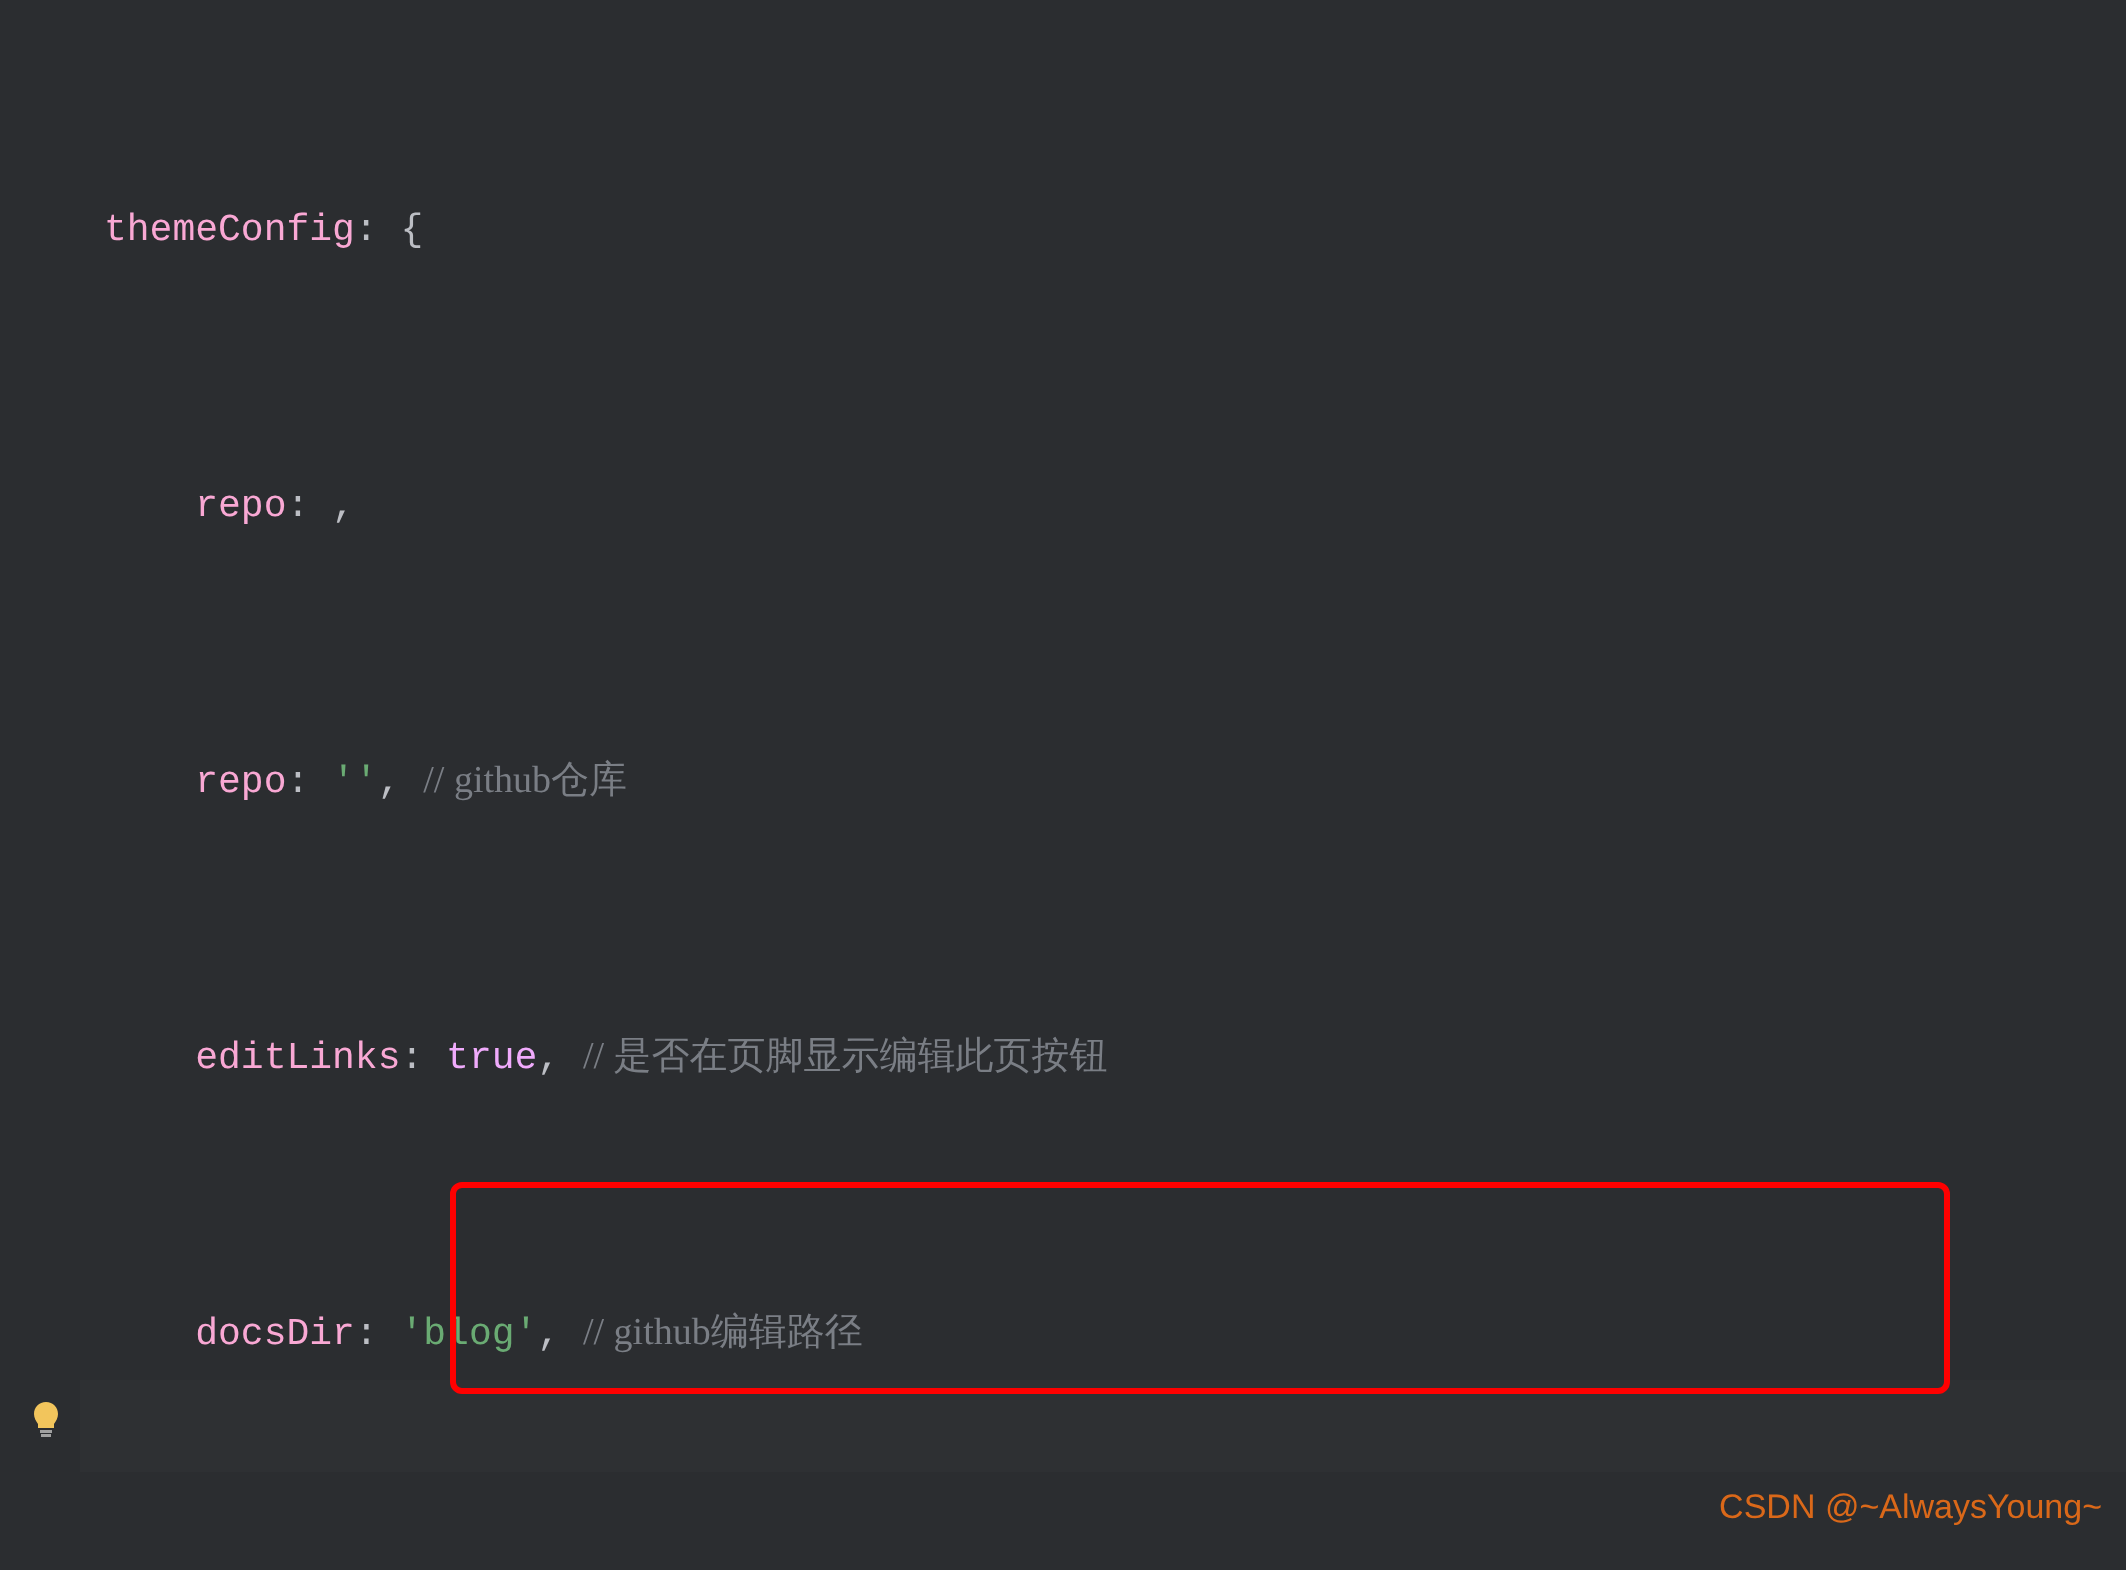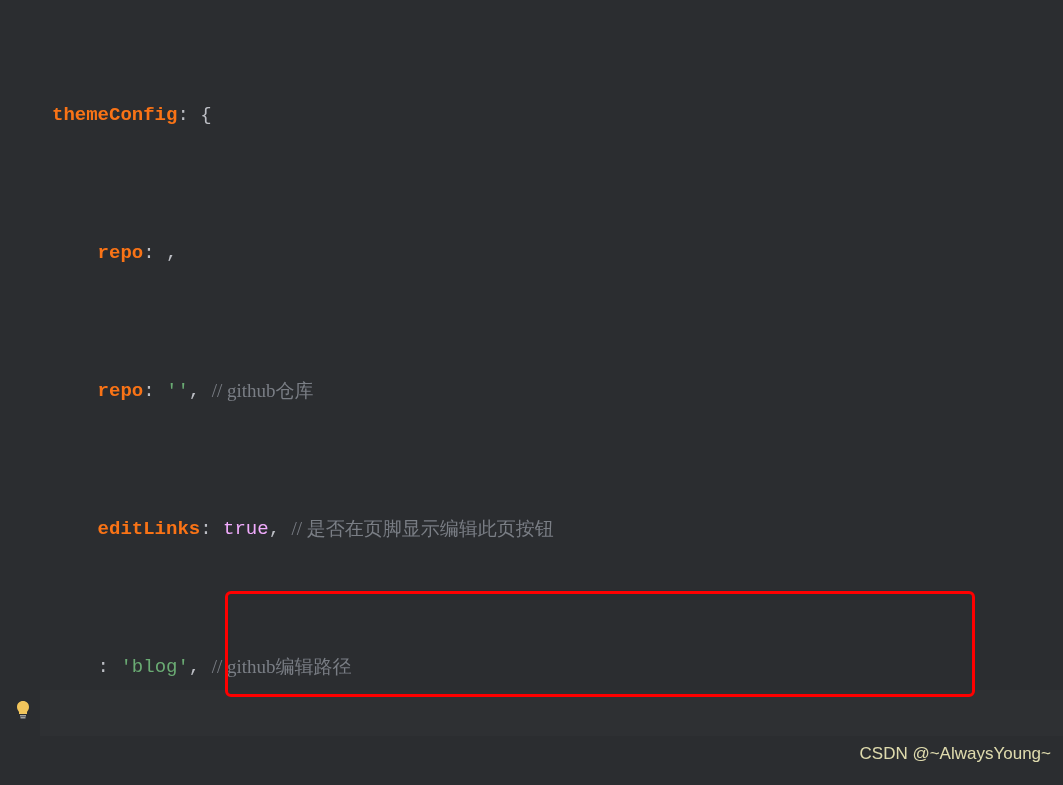--- a/index.html
+++ b/index.html
@@ -45,21 +45,21 @@
       left: 52px;
       top: 0;
       white-space: pre;
     }
     .code-line {
       height: 46px;
       display: flex;
       align-items: center;
       white-space: pre;
     }
-    .prop { color: #f97316; font-weight: bold; }
+    .prop { color: #f9a8d4; }
     .punct { color: #bcbec4; }
     .string { color: #6aab73; }
     .bool { color: #f0abfc; }
     .comment { color: #7a7e85; font-family: Liberation Serif, serif; }
     .indent-guide {
       color: #4d4d4d;
       position: relative;
     }
     .highlight-box {
       position: absolute;
@@ -68,21 +68,21 @@
       left: 225px;
       top: 591px;
       width: 750px;
       height: 106px;
       pointer-events: none;
     }
     .watermark {
       position: absolute;
       bottom: 8px;
       right: 12px;
-      color: #fef9c3;
+      color: #f97316;
       font-size: 17px;
       font-family: Arial, sans-serif;
       opacity: 0.85;
     }
     .cursor-line-hl {
       position: absolute;
       left: 0;
       top: 690px;
       width: 100%;
       height: 46px;
@@ -102,21 +102,21 @@
       <rect x="5.5" y="17" width="5" height="1.5" fill="#a0a0a0"></rect>
     </svg>
   </div>
 </div>
 
 <div class="code-area">
   <div class="code-line"><span class="prop">themeConfig</span><span class="punct">: {</span></div>
   <div class="code-line"><span class="indent-guide">    </span><span class="prop">repo</span><span class="punct">: </span><span class="punct">,</span></div>
   <div class="code-line"><span class="indent-guide">    </span><span class="prop">repo</span><span class="punct">: </span><span class="string">''</span><span class="punct">, </span><span class="comment">// github仓库</span></div>
   <div class="code-line"><span class="indent-guide">    </span><span class="prop">editLinks</span><span class="punct">: </span><span class="bool">true</span><span class="punct">, </span><span class="comment">// 是否在页脚显示编辑此页按钮</span></div>
-  <div class="code-line"><span class="indent-guide">    </span><span class="punct">: </span><span class="string">'blog'</span><span class="punct">, </span><span class="comment">// github编辑路径</span></div>
+  <div class="code-line"><span class="indent-guide">    </span><span class="prop">docsDir</span><span class="punct">: </span><span class="string">'blog'</span><span class="punct">, </span><span class="comment">// github编辑路径</span></div>
   <div class="code-line"><span class="indent-guide">    </span><span class="prop">smoothScroll</span><span class="punct">: </span><span class="bool">true</span><span class="punct">,</span></div>
   
   
   
   
   
   
   
   
   

